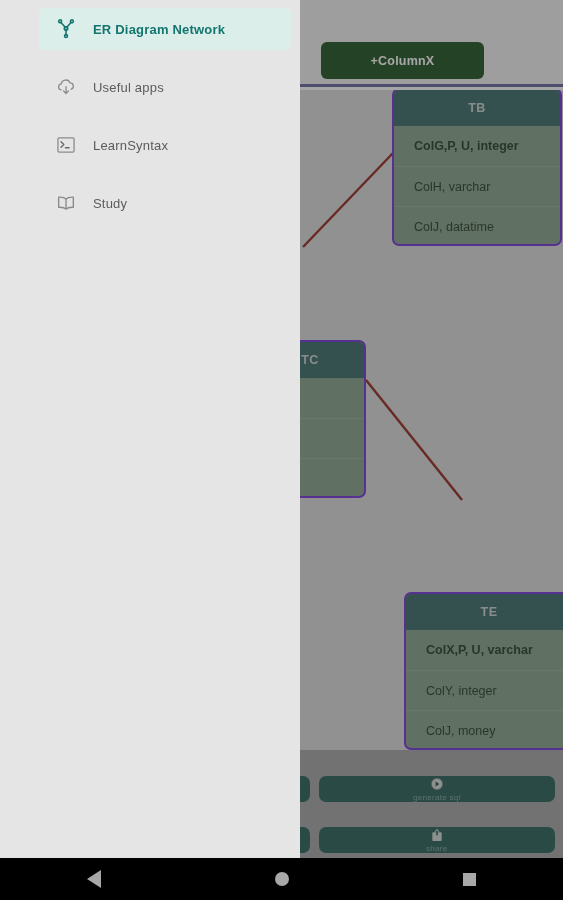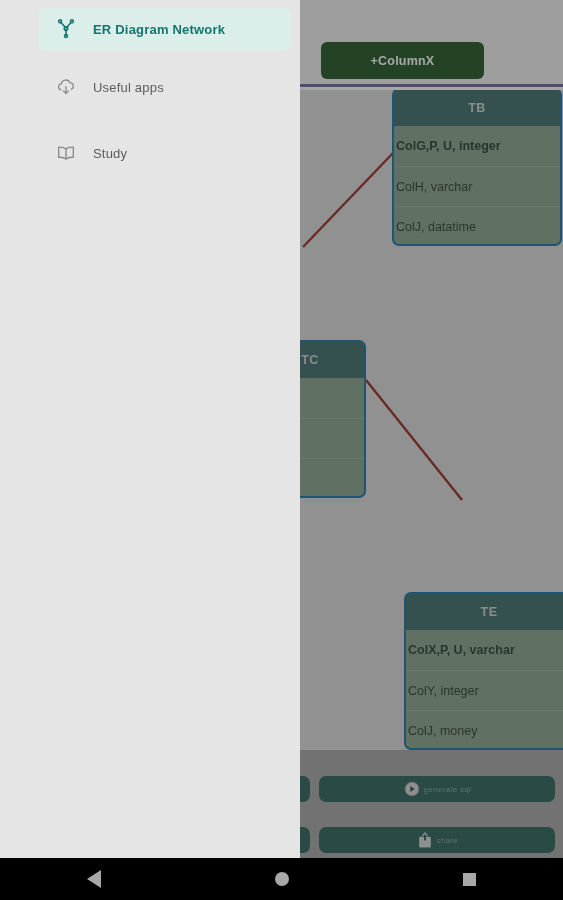--- a/index.html
+++ b/index.html
@@ -50,36 +50,36 @@
   #canvas {
     position: absolute; left: 0; top: 90px;
     width: 563px; height: 660px;
     background: #d8d8d8;
     overflow: hidden;
   }
   #links { position: absolute; left: 0; top: 0; width: 563px; height: 660px; }
 
   .er-table {
     position: absolute;
-    border: 2px solid #0369a1;
+    border: 2px solid #6d28d9;
     border-radius: 7px;
     overflow: hidden;
     background: #7e9b81;
   }
   .er-head {
     height: 36px;
     background: #2d6360;
     color: #c9cfcf;
     font-size: 12.5px; font-weight: bold;
     display: flex; align-items: center; justify-content: center;
     letter-spacing: .4px;
   }
   .er-col {
     height: 40px;
-    padding: 0 2px;
+    padding: 0 20px;
     display: flex; align-items: center;
     font-size: 12.5px;
     color: #16301a;
     border-top: 1px solid #8fab92;
   }
   .er-col.pk { font-weight: bold; border-top: none; }
 
   
   #toolbar {
     position: absolute; left: 0; top: 750px;
@@ -94,21 +94,21 @@
     gap: 5px 9px;
     height: 100%;
   }
   .tool-dark {
     background: #3c3c3c;
     border-radius: 7px;
   }
   .tool-btn {
     background: #1b564f;
     border-radius: 7px;
-    display: flex; 
+    display: flex; flex-direction: column;
     align-items: center; justify-content: center;
     gap: 1px;
     border: none;
     font-family: "Liberation Sans", sans-serif;
     margin-top: 20px;
   }
   .tool-btn .tlabel {
     font-size: 8px; color: #7a9f9a; letter-spacing: .3px;
   }
   .tool-ico { width: 20px; height: 20px; display:block; }
@@ -285,20 +285,30 @@
             <path d="M6.6 15.2a3.4 3.4 0 01.3-6.7 4.9 4.9 0 019.4-1 3.6 3.6 0 011.3 7"></path>
             <path d="M12 11.5v7.4M9.4 16.4L12 19.2l2.6-2.8"></path>
           </g>
         </svg>
       </span>
       <span class="d-label">Useful apps</span>
     </div>
 
     <div class="sp-1"></div>
 
+    <div class="d-item">
+      <span class="d-ico">
+        <svg width="22" height="22" viewBox="0 0 24 24">
+          <rect x="3.2" y="4.2" width="17.6" height="15.6" rx="1.4" fill="none" stroke="#8b8b8b" stroke-width="1.4"></rect>
+          <path d="M6.6 8.4l3 3-3 3" fill="none" stroke="#6a6a6a" stroke-width="1.5" stroke-linecap="round" stroke-linejoin="round"></path>
+          <path d="M11.4 15h4" stroke="#6a6a6a" stroke-width="1.5" stroke-linecap="round"></path>
+        </svg>
+      </span>
+      <span class="d-label">LearnSyntax</span>
+    </div>
 
     <div class="sp-1"></div>
 
     <div class="d-item">
       <span class="d-ico">
         <svg width="22" height="22" viewBox="0 0 24 24">
           <g fill="none" stroke="#8b8b8b" stroke-width="1.5" stroke-linejoin="round">
             <path d="M12 7.6C10.4 5.9 7.6 5.4 4 5.6v11.1c3.6-.2 6.4.3 8 2 1.6-1.7 4.4-2.2 8-2V5.6c-3.6-.2-6.4.3-8 2z"></path>
             <path d="M12 7.6v11.1"></path>
           </g>

